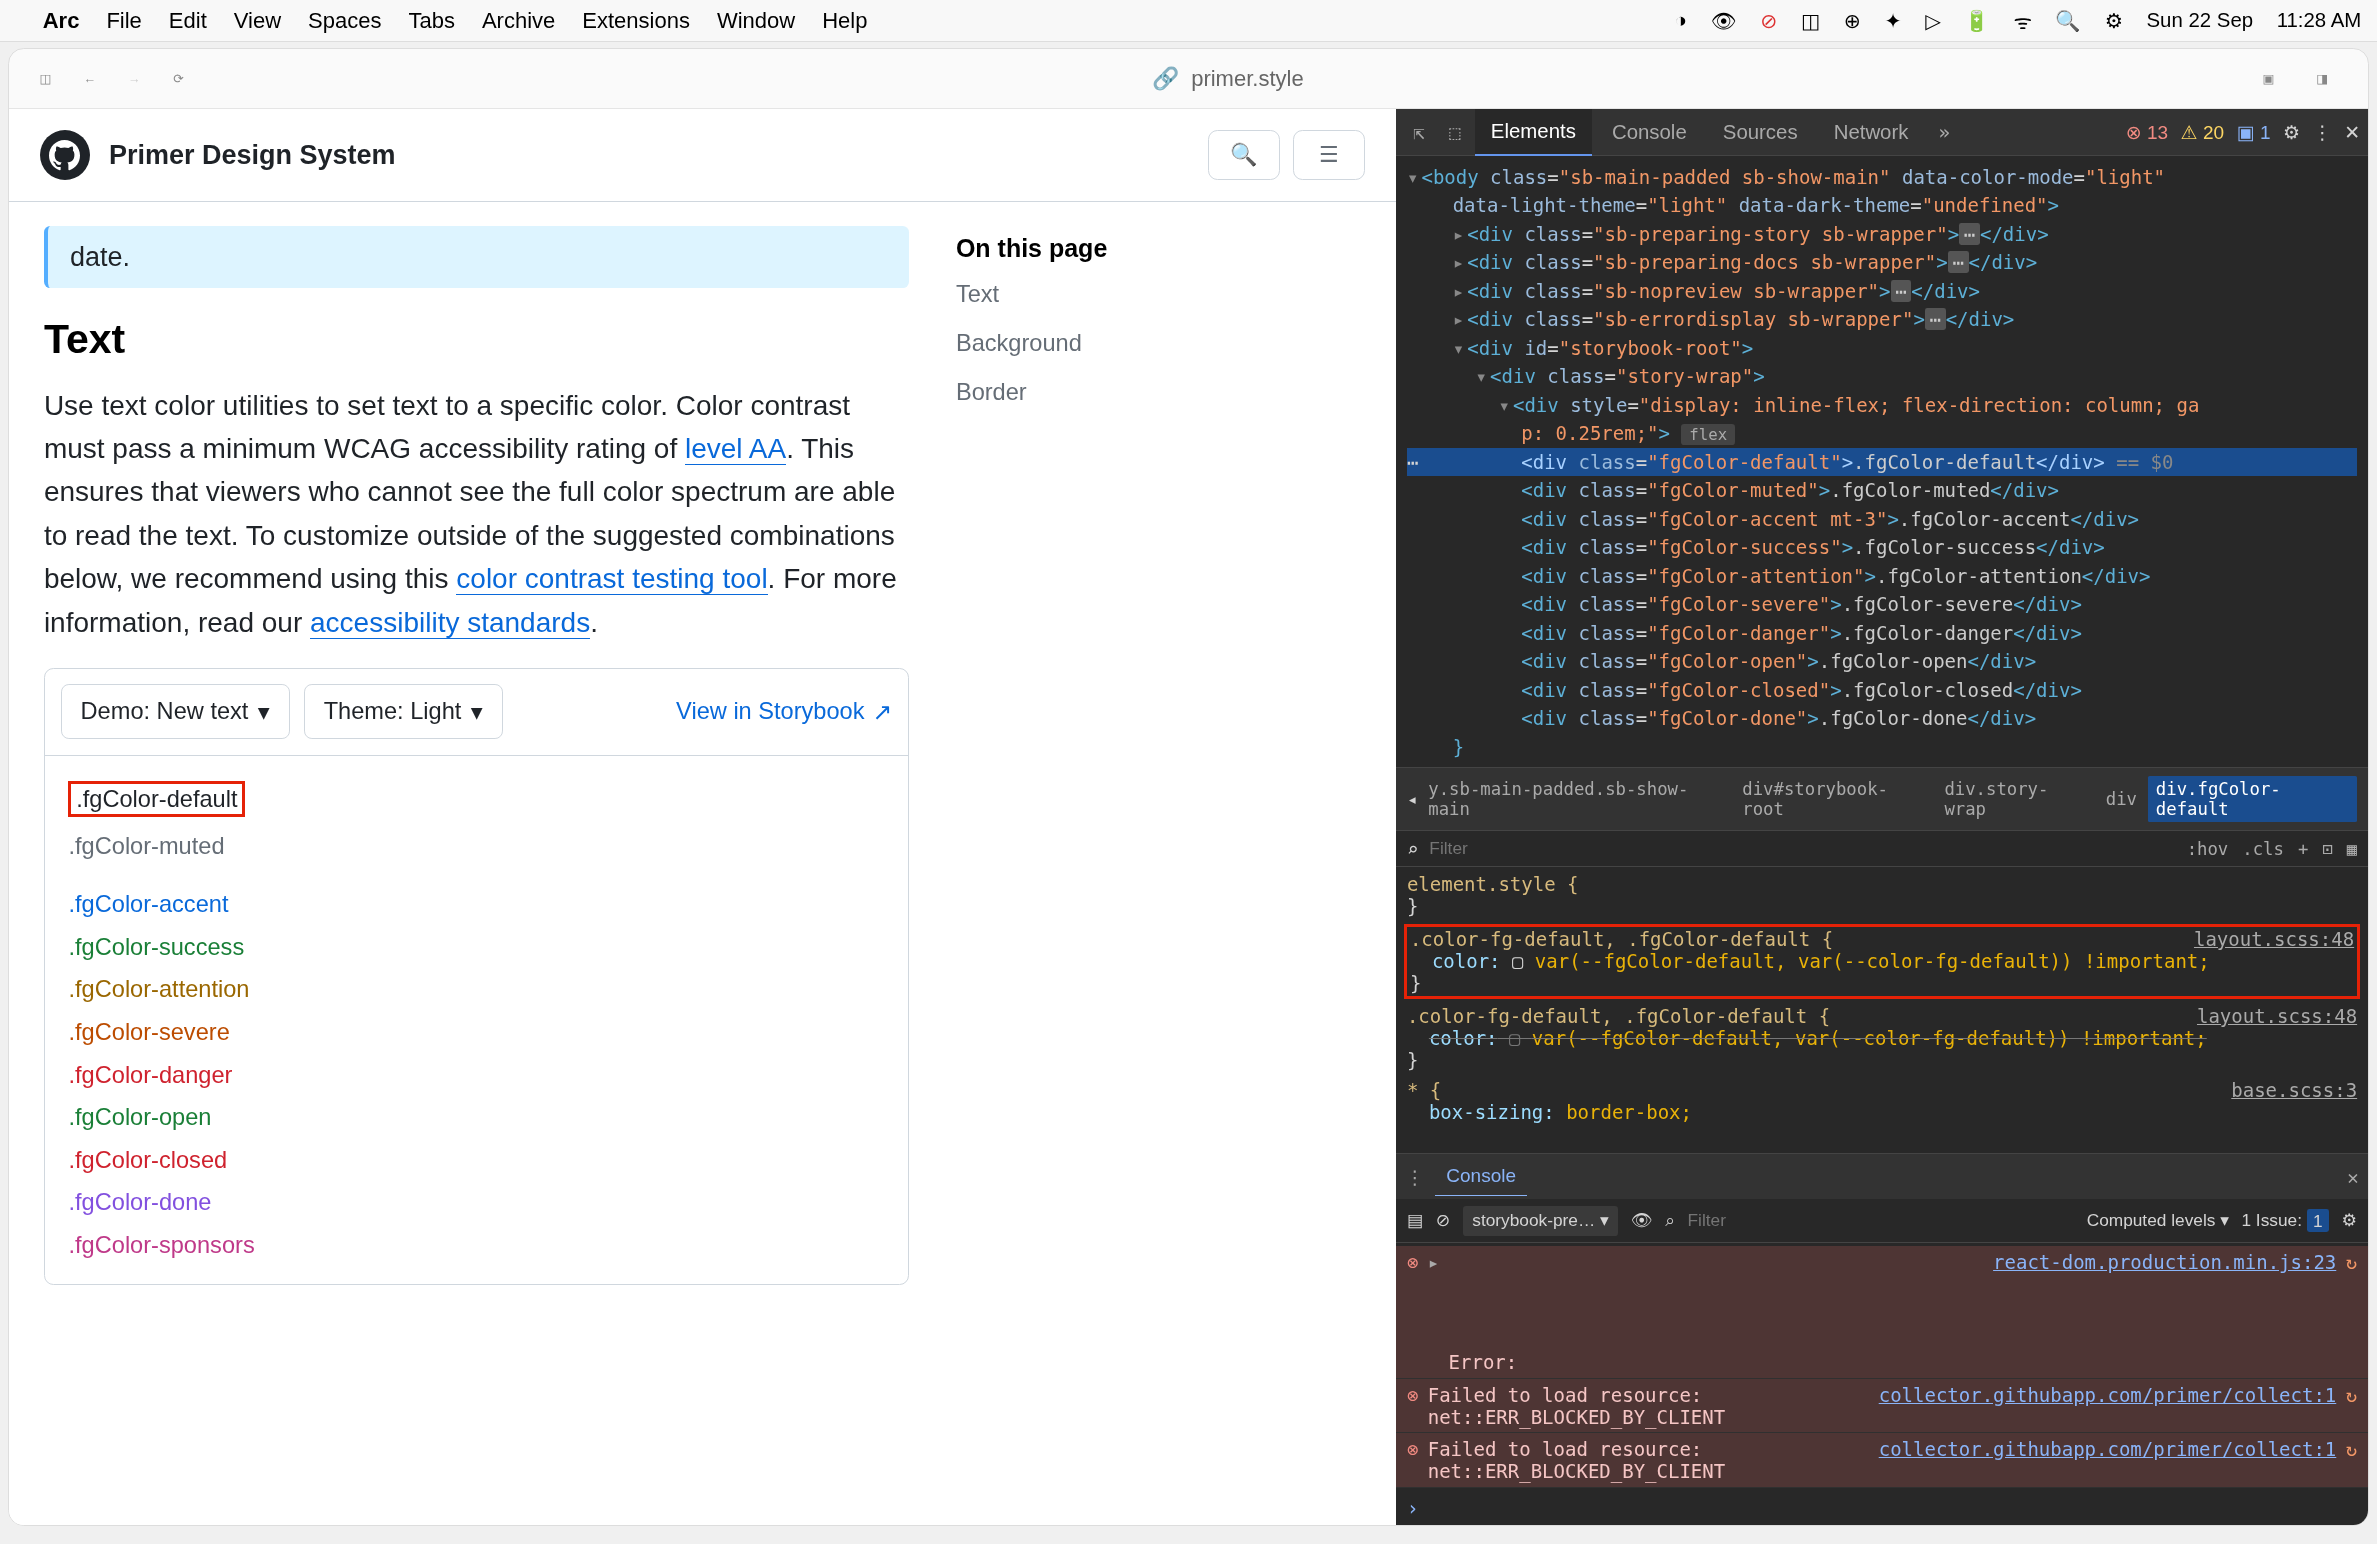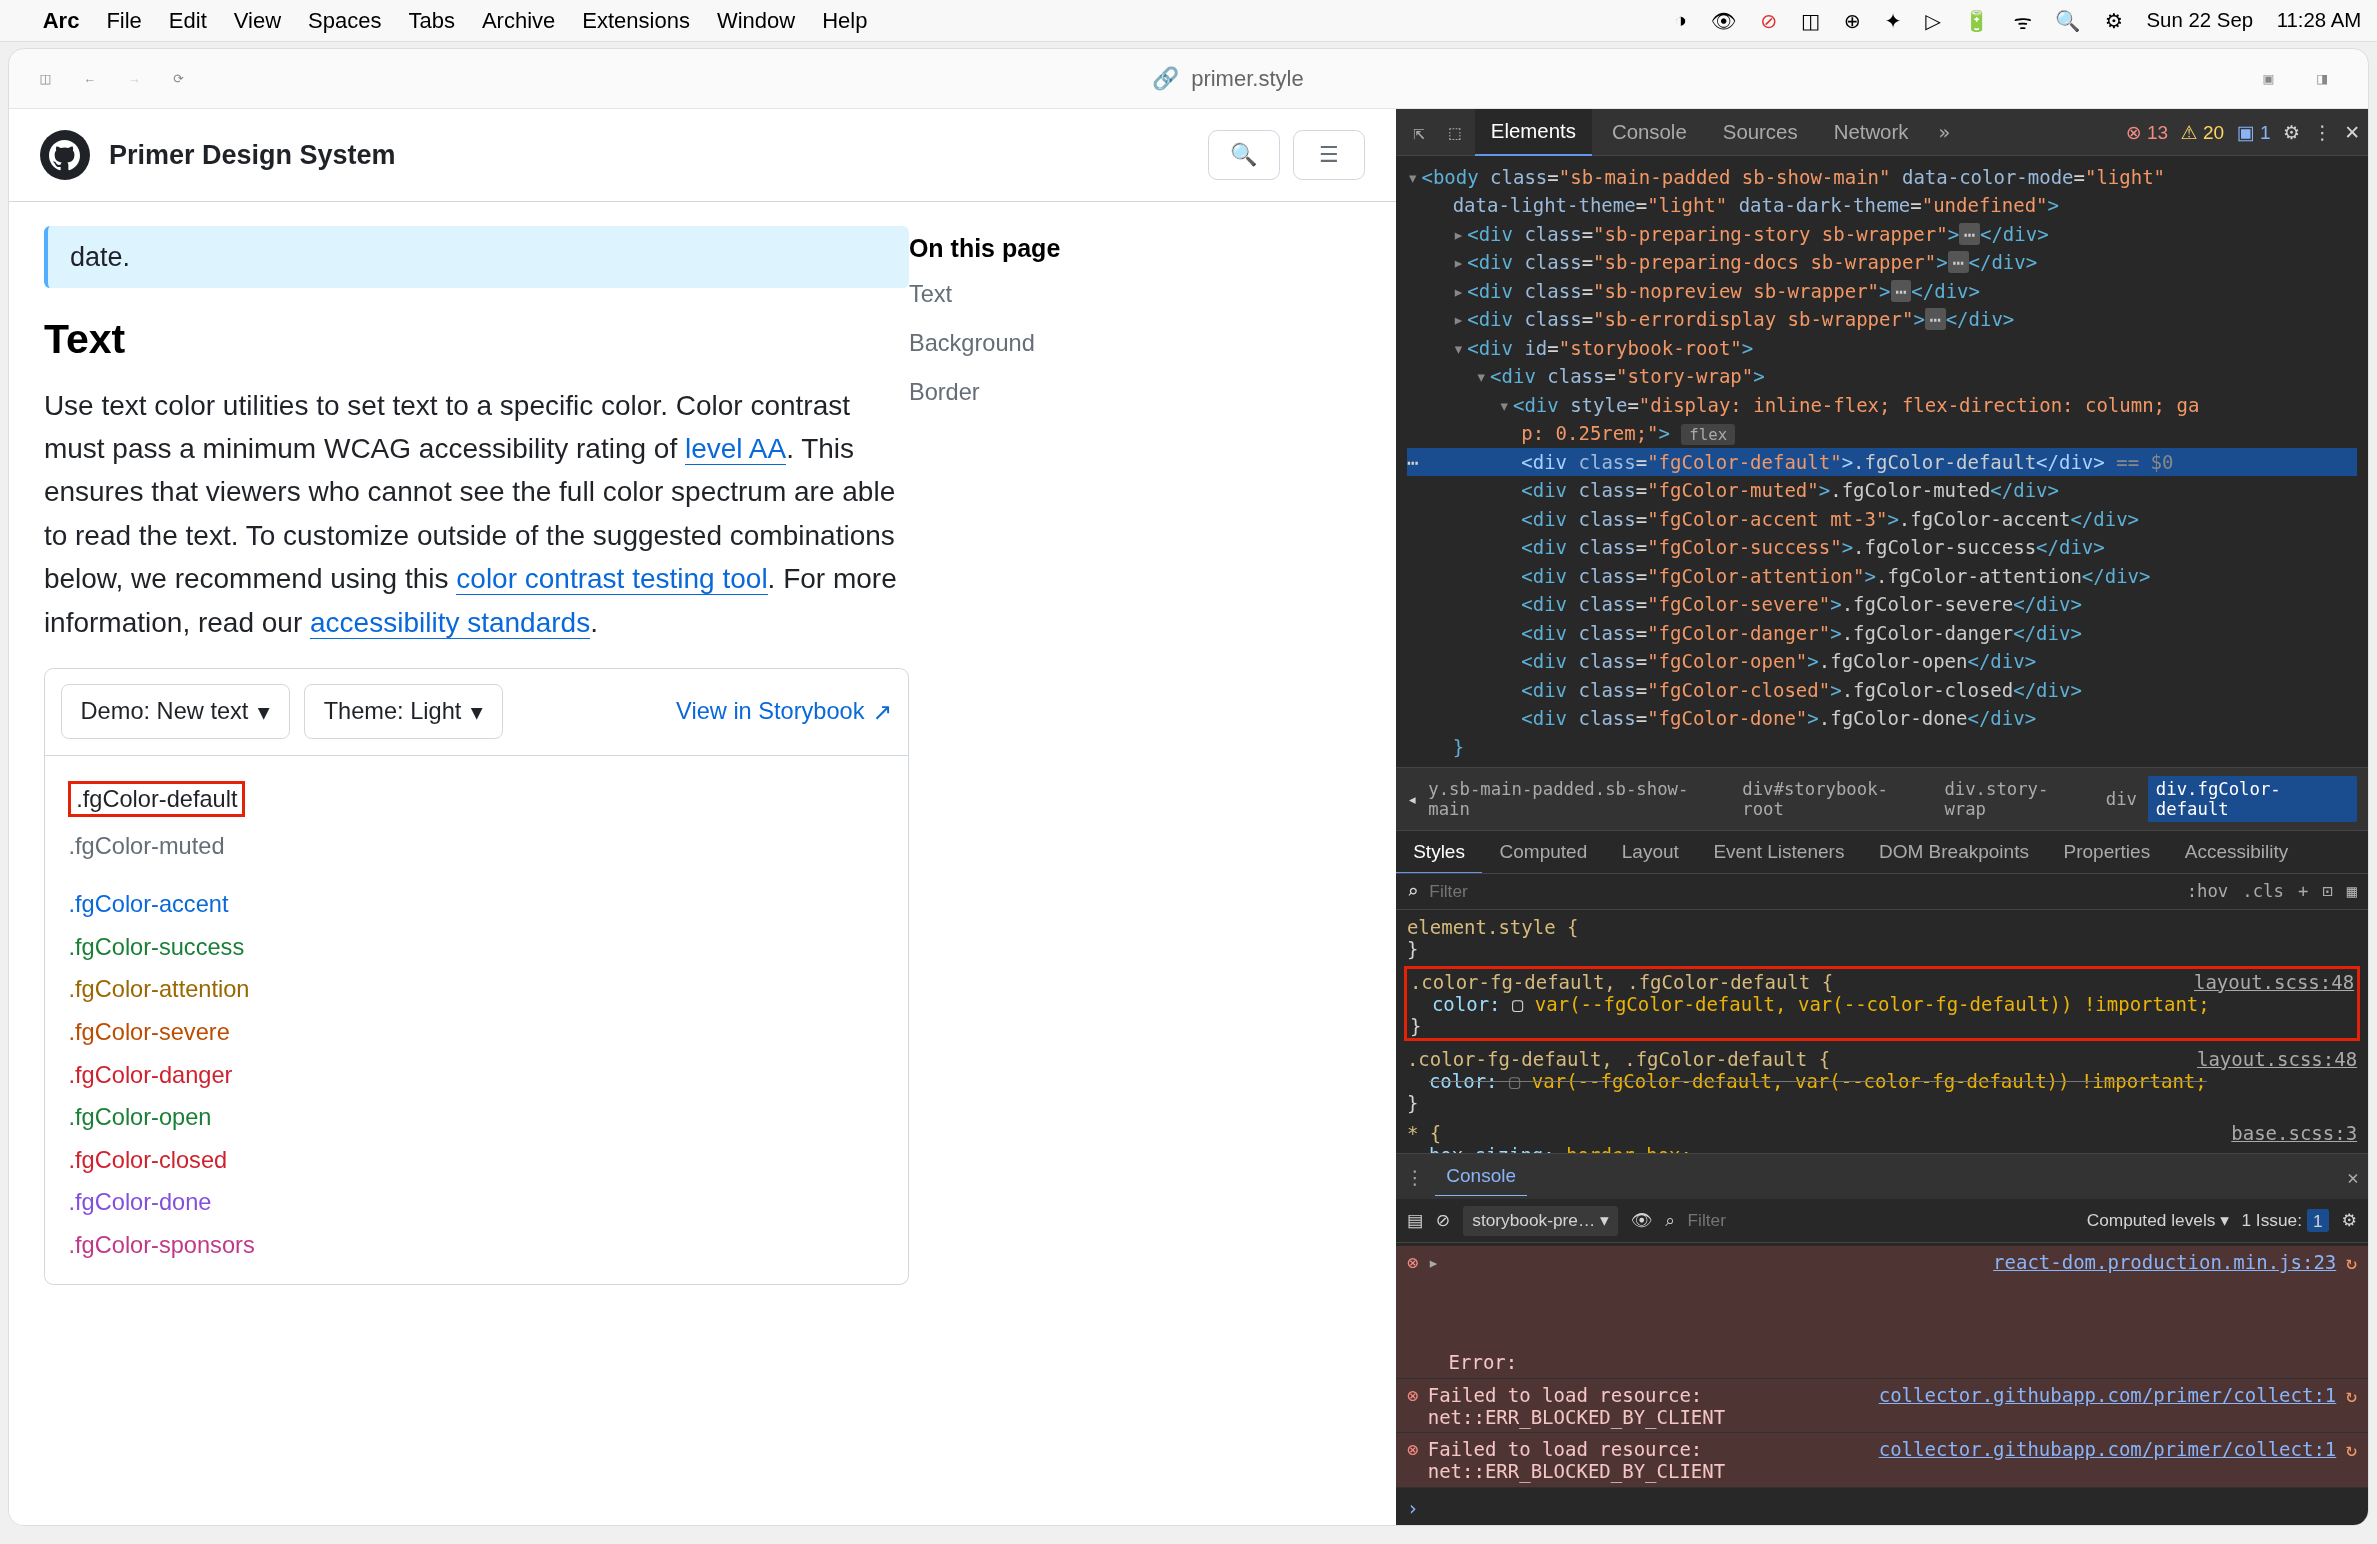--- a/index.html
+++ b/index.html
@@ -23,21 +23,21 @@
     .browser-body { flex: 1; display: flex; overflow: hidden; }
 
     
     .page { width: 1387px; background: #fff; overflow-y: auto; position: relative; }
     .page-header { height: 93px; border-bottom: 0.8px solid #d0d7de; display: flex; align-items: center; padding: 0 31px; }
     .gh-logo { width: 50px; height: 50px; background: #1f2328; border-radius: 50%; display: flex; align-items: center; justify-content: center; color: #fff; font-size: 31px; margin-right: 19px; }
     .page-title { font-size: 27px; font-weight: 600; color: #1f2328; }
     .search-btn, .menu-btn { width: 72px; height: 50px; border: 0.8px solid #d0d7de; border-radius: 9.4px; display: flex; align-items: center; justify-content: center; font-size: 22px; color: #656d76; margin-left: 12.6px; }
     .search-btn { margin-left: auto; }
 
-    .page-main { padding: 23.6px 35px; display: flex; }
+    .page-main { padding: 23.6px 35px; display: flex; gap: 47px; }
     .content { flex: 1; max-width: 865px; }
     .callout { background: #ddf4ff; border-left: 4.7px solid #54aeff; padding: 15.7px 22px; border-radius: 6.3px; font-size: 27px; color: #1f2328; margin-bottom: 28px; }
     .para { font-size: 28px; line-height: 1.55; color: #1f2328; margin-bottom: 23.6px; }
     .para a, .link { color: #0969da; border-bottom: 1.6px solid #0969da; text-decoration: none; }
     h2.section { font-size: 41px; font-weight: 600; margin: 23.6px 0 20.4px; }
 
     .demo-box { border: 0.8px solid #d0d7de; border-radius: 9.4px; overflow: hidden; }
     .demo-toolbar { display: flex; align-items: center; padding: 15.7px; gap: 14px; border-bottom: 0.8px solid #d0d7de; }
     .dropdown-btn { border: 0.8px solid #d0d7de; border-radius: 7.9px; padding: 12.6px 19px; font-size: 23.6px; color: #1f2328; display: flex; align-items: center; gap: 9.4px; font-weight: 500; }
     .view-storybook { margin-left: auto; color: #0969da; font-size: 23.6px; font-weight: 500; display: flex; align-items: center; gap: 7.9px; }
@@ -283,29 +283,20 @@
 
       <div class="crumbs">
         <span>◂</span>
         <span class="crumb">y.sb-main-padded.sb-show-main</span>
         <span class="crumb">div#storybook-root</span>
         <span class="crumb">div.story-wrap</span>
         <span class="crumb">div</span>
         <span class="crumb sel">div.fgColor-default</span>
       </div>
 
-      <div class="styles-tabs">
-        <div class="styles-tab active">Styles</div>
-        <div class="styles-tab">Computed</div>
-        <div class="styles-tab">Layout</div>
-        <div class="styles-tab">Event Listeners</div>
-        <div class="styles-tab">DOM Breakpoints</div>
-        <div class="styles-tab">Properties</div>
-        <div class="styles-tab">Accessibility</div>
-      </div>
 
       <div class="filter-row">
         <span>⌕</span>
         <input class="filter-input" placeholder="Filter" style="">
         <div class="filter-right">
           <span>:hov</span>
           <span>.cls</span>
           <span>+</span>
           <span>⊡</span>
           <span>▦</span>

